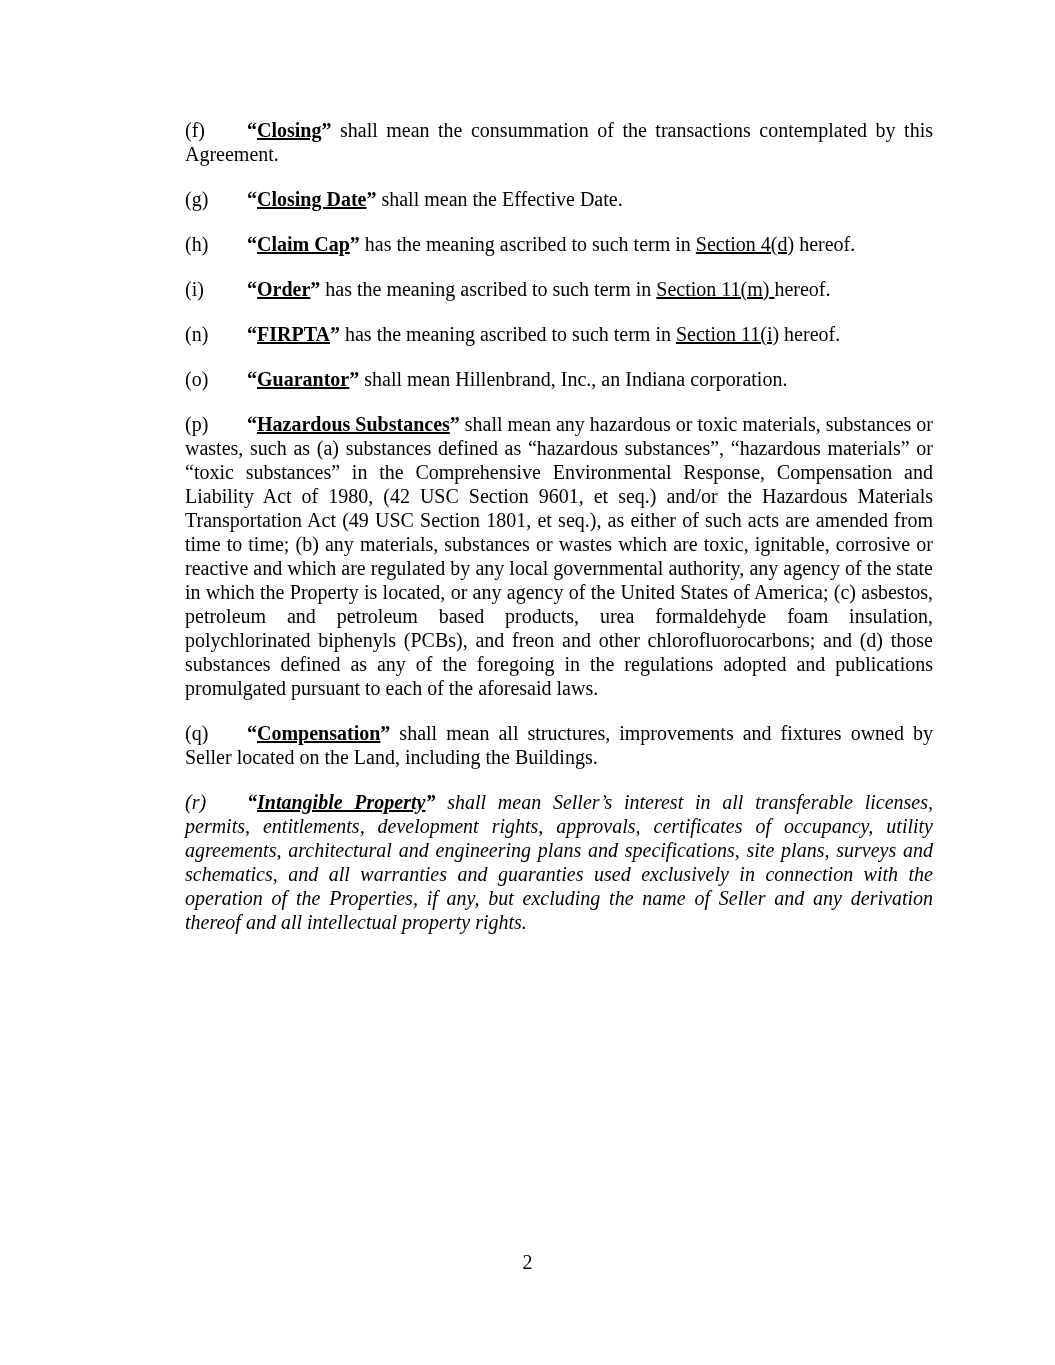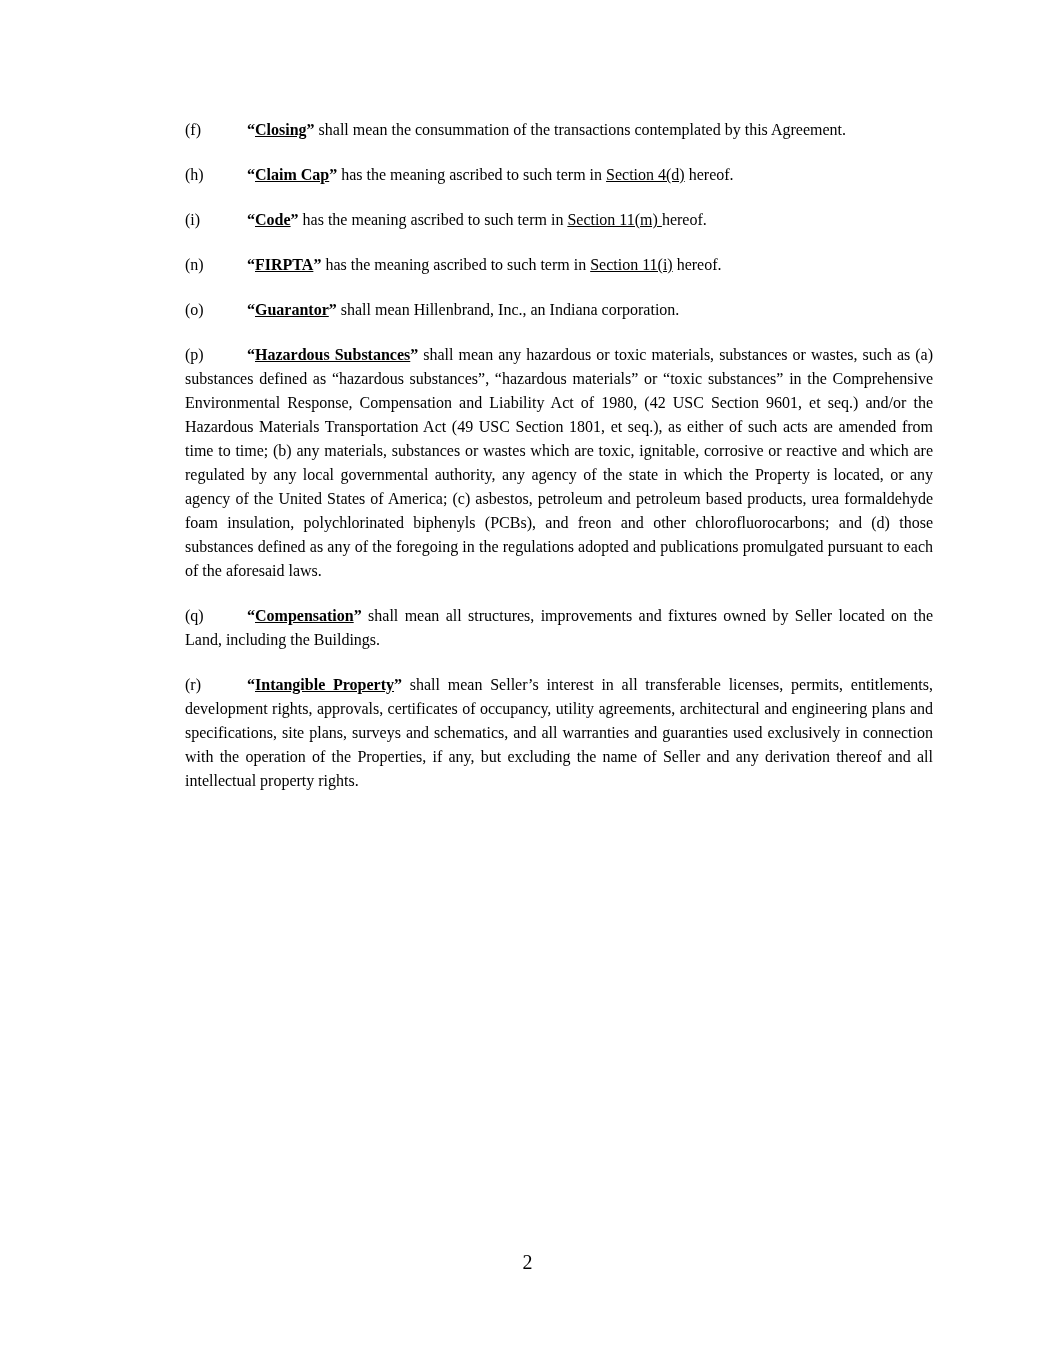--- a/index.html
+++ b/index.html
@@ -22,25 +22,25 @@
     overflow: hidden;
   }
   .doc-body {
     position: absolute;
     top: 118px;
     left: 185px;
     width: 748px;
   }
   .para {
     margin: 0 0 21px 0;
-    font-size: 16px;
+    font-size: 20px;
     line-height: 24px;
     text-align: justify;
   }
-  .para:last-child { margin-bottom: 0; }
+  .para:last-child { margin-bottom: 0; font-style: italic; }
   .label {
     display: inline-block;
     width: 62px;
   }
   .b  { font-weight: bold; }
   .bu { font-weight: bold; text-decoration: underline; }
   .u  { text-decoration: underline; }
   .page-number {
     position: absolute;
     top: 1250px;
@@ -50,22 +50,23 @@
     font-size: 20px;
     line-height: 24px;
   }
 </style>
 </head>
 <body>
 
 <main class="page">
   <section class="doc-body">
       <p class="para"><span class="label">(f)</span><span class="b">“</span><span class="bu">Closing</span><span class="b">”</span><span> shall mean the consummation of the transactions contemplated by this Agreement.</span></p>
+      <p class="para"><span class="label">(g)</span><span class="b">“</span><span class="bu">Closing Date</span><span class="b">”</span><span> shall mean the Effective Date.</span></p>
       <p class="para"><span class="label">(h)</span><span class="b">“</span><span class="bu">Claim Cap</span><span class="b">”</span><span> has the meaning ascribed to such term in </span><span class="u">Section 4(d)</span><span> hereof.</span></p>
-      <p class="para"><span class="label">(i)</span><span class="b">“</span><span class="bu">Code</span><span class="b">”</span><span> has the meaning ascribed to such term in </span><span class="u">Section 11(m) </span><span>hereof.</span></p>
+      <p class="para"><span class="label">(i)</span><span class="b">“</span><span class="bu">Order</span><span class="b">”</span><span> has the meaning ascribed to such term in </span><span class="u">Section 11(m) </span><span>hereof.</span></p>
       <p class="para"><span class="label">(n)</span><span class="b">“</span><span class="bu">FIRPTA</span><span class="b">”</span><span> has the meaning ascribed to such term in </span><span class="u">Section 11(i)</span><span> hereof.</span></p>
       <p class="para"><span class="label">(o)</span><span class="b">“</span><span class="bu">Guarantor</span><span class="b">”</span><span> shall mean Hillenbrand, Inc., an Indiana corporation.</span></p>
       <p class="para"><span class="label">(p)</span><span class="b">“</span><span class="bu">Hazardous Substances</span><span class="b">”</span><span> shall mean any hazardous or toxic materials, substances or wastes, such as (a) substances defined as “hazardous substances”, “hazardous materials” or “toxic substances” in the Comprehensive Environmental Response, Compensation and Liability Act of 1980, (42 USC Section 9601, et seq.) and/or the Hazardous Materials Transportation Act (49 USC Section 1801, et seq.), as either of such acts are amended from time to time; (b) any materials, substances or wastes which are toxic, ignitable, corrosive or reactive and which are regulated by any local governmental authority, any agency of the state in which the Property is located, or any agency of the United States of America; (c) asbestos, petroleum and petroleum based products, urea formaldehyde foam insulation, polychlorinated biphenyls (PCBs), and freon and other chlorofluorocarbons; and (d) those substances defined as any of the foregoing in the regulations adopted and publications promulgated pursuant to each of the aforesaid laws.</span></p>
       <p class="para"><span class="label">(q)</span><span class="b">“</span><span class="bu">Compensation</span><span class="b">”</span><span> shall mean all structures, improvements and fixtures owned by Seller located on the Land, including the Buildings.</span></p>
       <p class="para"><span class="label">(r)</span><span class="b">“</span><span class="bu">Intangible Property</span><span class="b">”</span><span> shall mean Seller’s interest in all transferable licenses, permits, entitlements, development rights, approvals, certificates of occupancy, utility agreements, architectural and engineering plans and specifications, site plans, surveys and schematics, and all warranties and guaranties used exclusively in connection with the operation of the Properties, if any, but excluding the name of Seller and any derivation thereof and all intellectual property rights.</span></p>
     </section>
   <div class="page-number">2</div>
 </main>
 
 </body></html>

